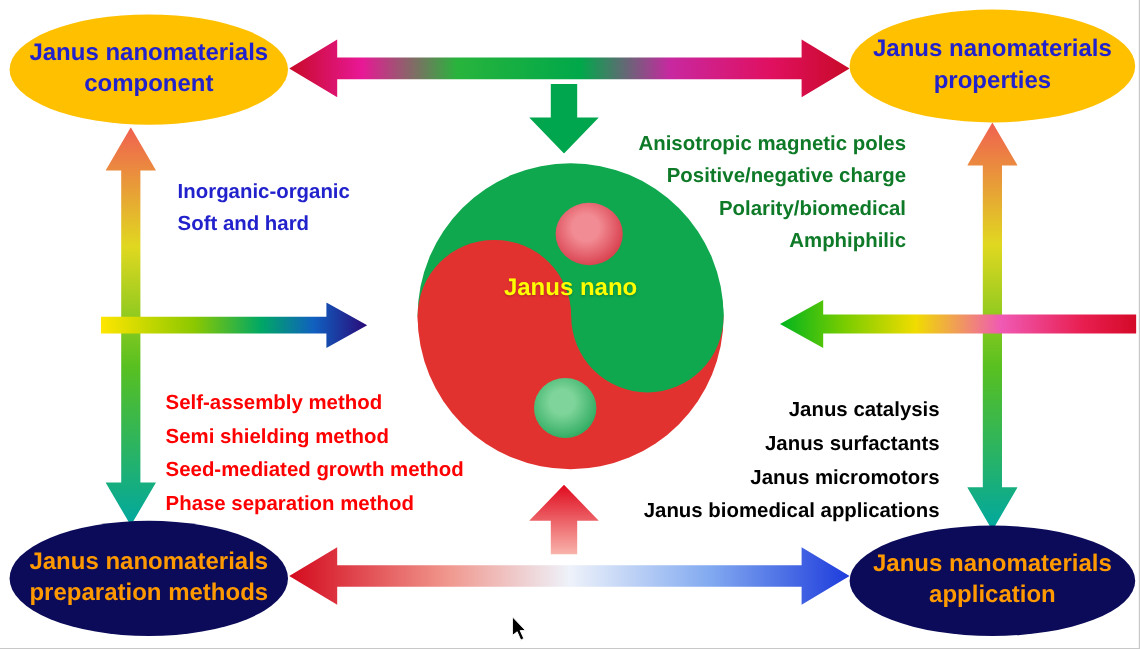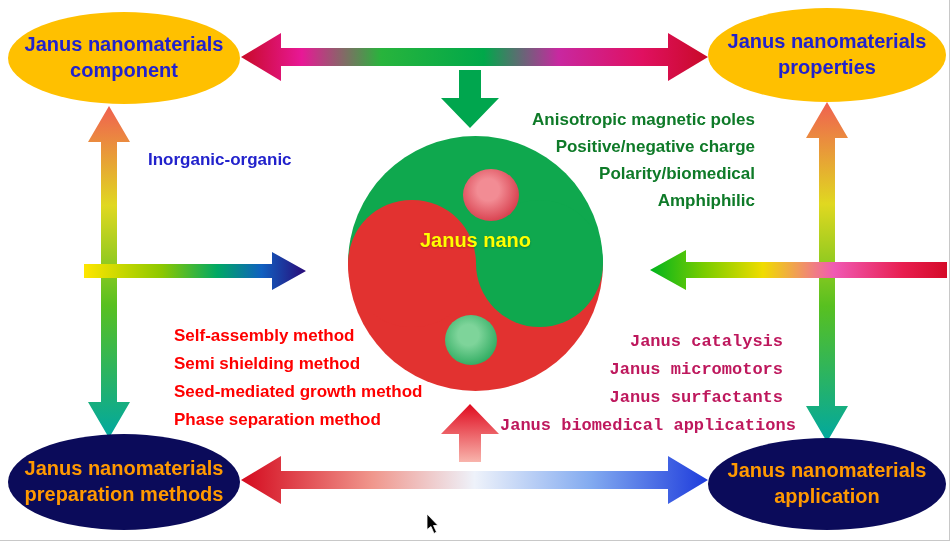--- a/index.html
+++ b/index.html
@@ -49,22 +49,22 @@
     position:absolute; left:0; top:36%; width:100%;
     text-align:center; color:#FFFF00; font-size:20px; line-height:1.25;
     text-shadow:0 1px 2px rgba(0,0,0,0.25);
   }
 
   
   .tblock { position:absolute; font-size:17px; }
   .tblock div { white-space:nowrap; }
   .tb-component    { left:148px; top:122px; color:#2222CC; line-height:27px; text-align:left;margin-top:24px; }
   .tb-properties   { left:475px; top:106px; width:280px; color:#0E7A28; line-height:27px; text-align:right; }
-  .tb-methods      { left:138px; top:322px; color:#FE0000; line-height:28px; text-align:left;margin-left:36px; }
-  .tb-applications { left:500px; top:328px; width:283px; color:#be185d; line-height:28px; text-align:right;font-family:Liberation Mono, monospace; }
+  .tb-methods      { left:138px; top:322px; color:#FE0000; line-height:28px; text-align:left; }
+  .tb-applications { left:500px; top:328px; width:283px; color:#000000; line-height:28px; text-align:right; }
 </style>
 </head>
 <body>
 
 <div class="stage">
 
   <svg class="arr" style="left:241px;top:32px" width="467" height="50" viewBox="0 0 467 50">
     <defs>
       <linearGradient id="gTop" x1="0" y1="0" x2="1" y2="0">
         <stop offset="0" stop-color="#C80A28"></stop>
@@ -182,40 +182,41 @@
     <span>preparation methods</span>
   </div>
 
   <div class="ellipse navy el-application">
     <span>Janus nanomaterials</span>
     <span>application</span>
   </div>
 
   <div class="tblock tb-component">
     <div>Inorganic-organic</div>
+    <div>Soft and hard</div>
   </div>
 
   <div class="tblock tb-properties">
     <div>Anisotropic magnetic poles</div>
     <div>Positive/negative charge</div>
     <div>Polarity/biomedical</div>
     <div>Amphiphilic</div>
   </div>
 
   <div class="tblock tb-methods">
     <div>Self-assembly method</div>
     <div>Semi shielding method</div>
     <div>Seed-mediated growth method</div>
     <div>Phase separation method</div>
   </div>
 
   <div class="tblock tb-applications">
     <div>Janus catalysis</div>
+    <div>Janus surfactants</div>
     <div>Janus micromotors</div>
-    <div>Janus surfactants</div>
     <div>Janus biomedical applications</div>
   </div>
 
   <svg class="arr" style="left:426px;top:514px" width="15" height="21" viewBox="0 0 15 21">
     <polygon points="1,0 1,15.5 5,12.5 8,19.5 10.5,18 7.5,11.5 12,11.5" fill="#000000" stroke="#ffffff" stroke-width="0.8"></polygon>
   </svg>
 
 </div>
 
 </body></html>

